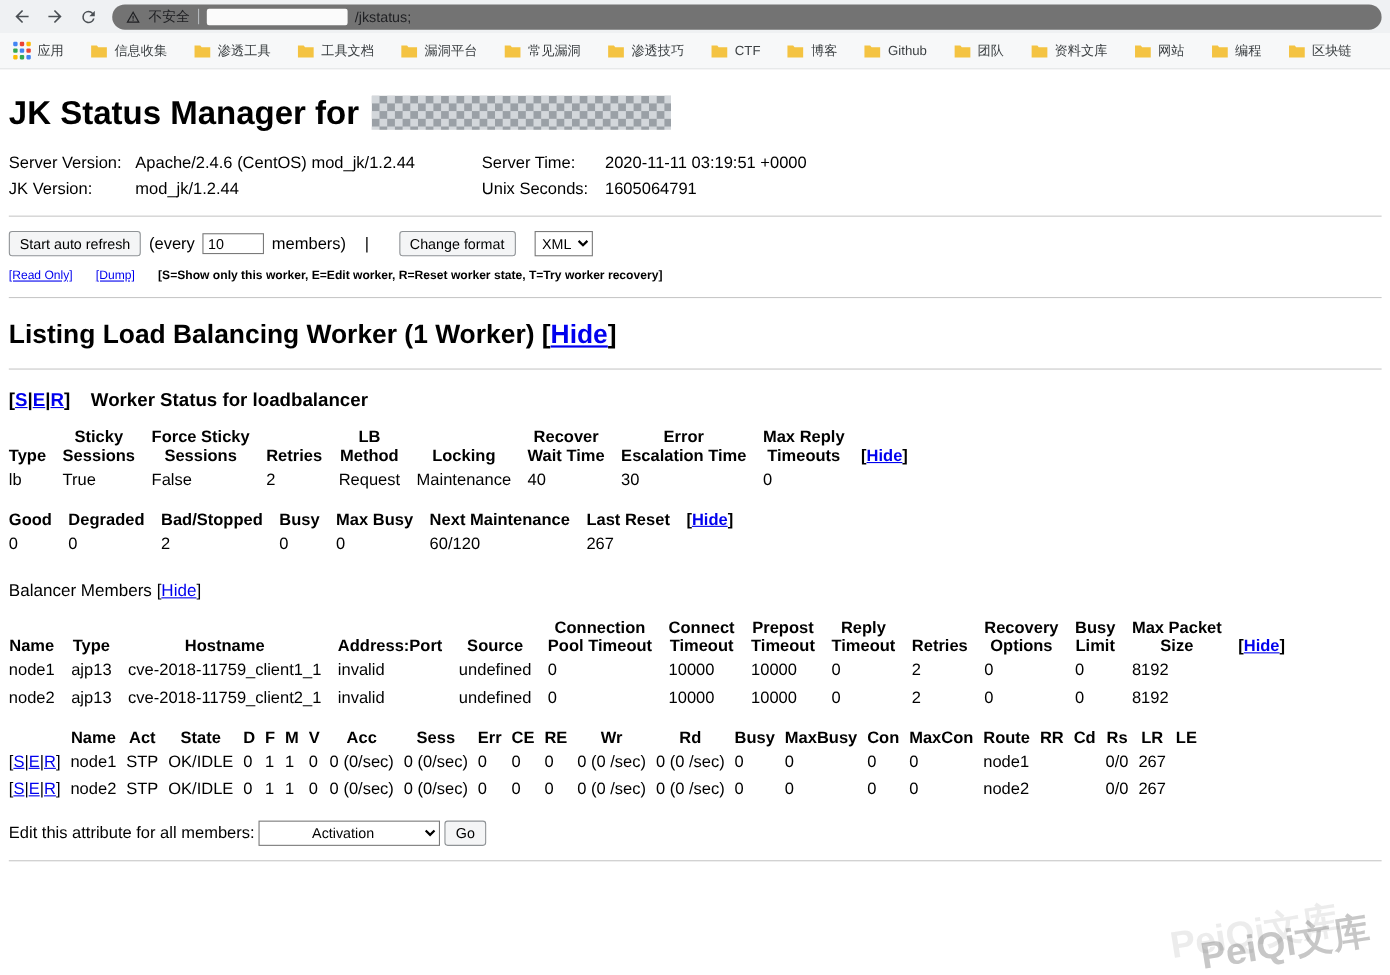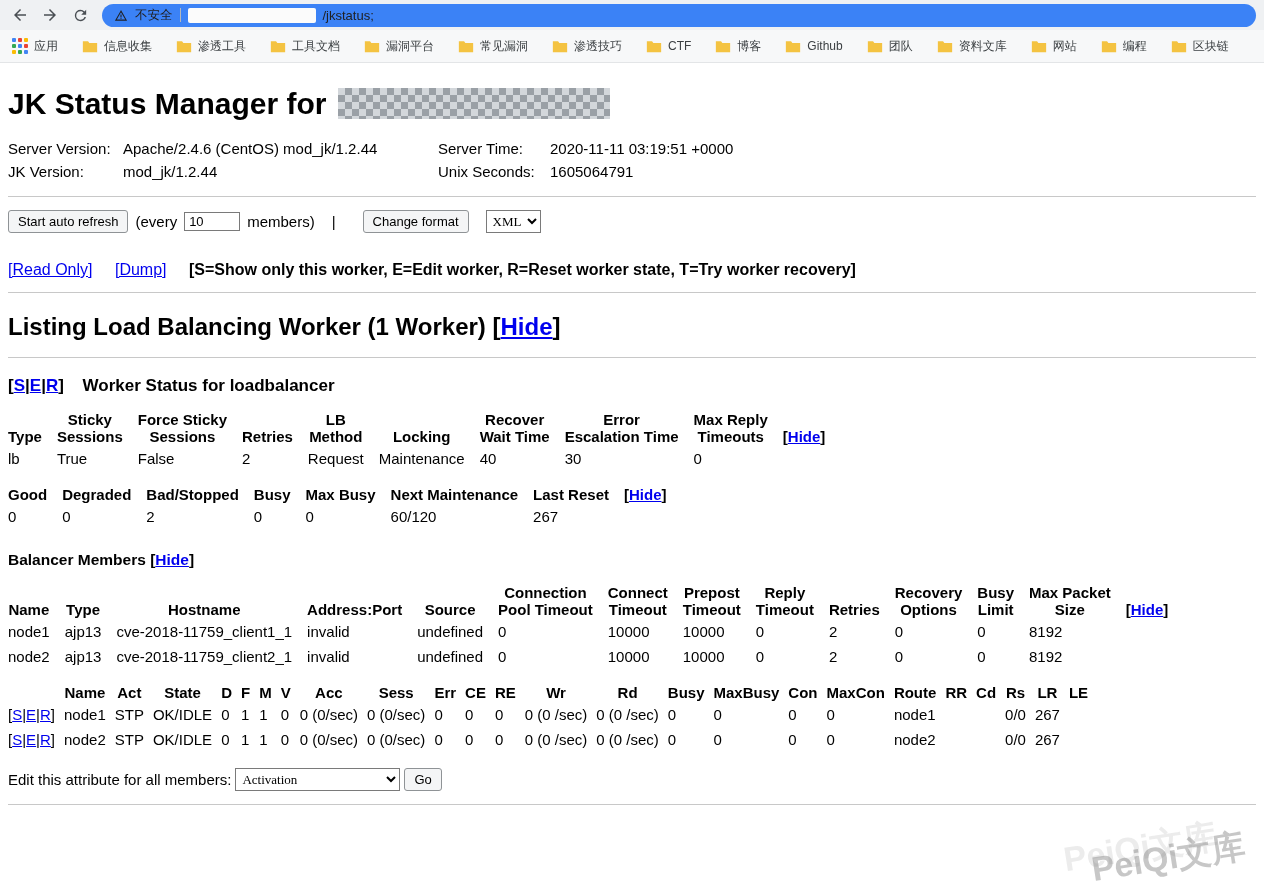--- a/index.html
+++ b/index.html
@@ -4,21 +4,21 @@
 <style>
   * { box-sizing: border-box; }
   html,body { margin:0; padding:0; background:#fff; color:#000;
     font-family:"Liberation Sans", sans-serif; }
 
   
   .toolbar { height:30px; background:#eff1f3; display:flex; align-items:center;
     padding:0 8px; gap:6px; }
   .navbtn { width:24px; height:24px; border-radius:50%; display:flex;
     align-items:center; justify-content:center; cursor:pointer; flex:0 0 auto; }
-  .addressbar { flex:1; height:23px; background:#3b82f6; border-radius:12px;
+  .addressbar { flex:1; height:23px; background:#737373; border-radius:12px;
     display:flex; align-items:center; padding:0 12px; gap:7px; margin-left:4px; }
   .warn-text { font-size:12.5px; color:#202124; }
   .addr-sep { width:1px; height:14px; background:#b4b8bc; }
   .redact-url { width:128px; height:15px; background:#fbfbfb; border-radius:2px; }
   .url-text { font-size:13px; color:#202124; }
 
   .bookmarks { height:33px; background:#f7f8f9; border-bottom:1px solid #e3e5e7;
     display:flex; align-items:center; padding:0 12px; gap:24px; overflow:hidden; }
   .bm { display:flex; align-items:center; gap:6px; font-size:12px; color:#3c4043;
     white-space:nowrap; cursor:pointer; }
@@ -46,40 +46,40 @@
 
   a.link { color:#0000EE; text-decoration:underline; cursor:pointer; }
   .br { color:#000; }
 
   .controls { display:flex; align-items:center; gap:7px; font-size:15px; margin:4px 0 10px; }
   button { font-family:"Liberation Sans",sans-serif; font-size:13px; color:#000;
     background:#f4f5f6; border:1px solid #8f9396; border-radius:3px; padding:3px 9px;
     cursor:pointer; }
   input.interval { width:56px; font-size:13px; border:1px solid #7a7a7a;
     padding:1px 4px; font-family:"Liberation Sans",sans-serif; }
-  select { font-family:Liberation Serif, serif; font-size:13px; color:#000;
-    border:1px solid #7a7a7a; background:#fff; padding:2px; }
+  select { font-family:Liberation Sans, sans-serif; font-size:13px; color:#000;
+    border:1px solid #7a7a7a; background:#fff; padding:2px;text-align:center; }
   .ctl-gap { margin:0 10px; }
 
-  .links-row { font-size:16px; margin:28px 0 6px; }
+  .links-row { font-size:11px; margin:12px 0 6px; }
   .links-row a.link { margin-right:18px; }
   .legend { font-weight:bold; }
 
   h2 { font-size:24px; font-weight:bold; margin:20px 0 16px; }
   .worker-head { font-size:17px; font-weight:bold; margin:18px 0 4px; }
   .worker-head .ser { margin-right:14px; }
 
   table.t { border-collapse:collapse; margin:14px 0 8px; }
   table.t th { font-size:15px; font-weight:bold; text-align:center; vertical-align:bottom;
     white-space:pre-line; padding:1px 15px 1px 0; }
   table.t td { font-size:15px; text-align:left; white-space:nowrap; padding:4px 15px 4px 0; }
   table.status th { padding-right:9px; }
   table.status td { padding-right:9px; }
 
-  .members-head { font-size:15.5px; font-weight:bold; margin:22px 0 8px; }
+  .members-head { font-size:15.5px; font-weight:normal; margin:22px 0 8px; }
 
   .edit-row { display:flex; align-items:center; gap:4px; font-size:15px; margin:16px 0 8px; }
   .edit-row select { min-width:165px; }
 
   .watermark { position:absolute; right:18px; bottom:2px; font-size:34px; font-weight:bold;
     color:rgba(130,130,130,0.45); transform:rotate(-9deg);
     text-shadow:-26px -14px 0 rgba(150,150,150,0.18); pointer-events:none; }
 </style>
 </head>
 <body>

